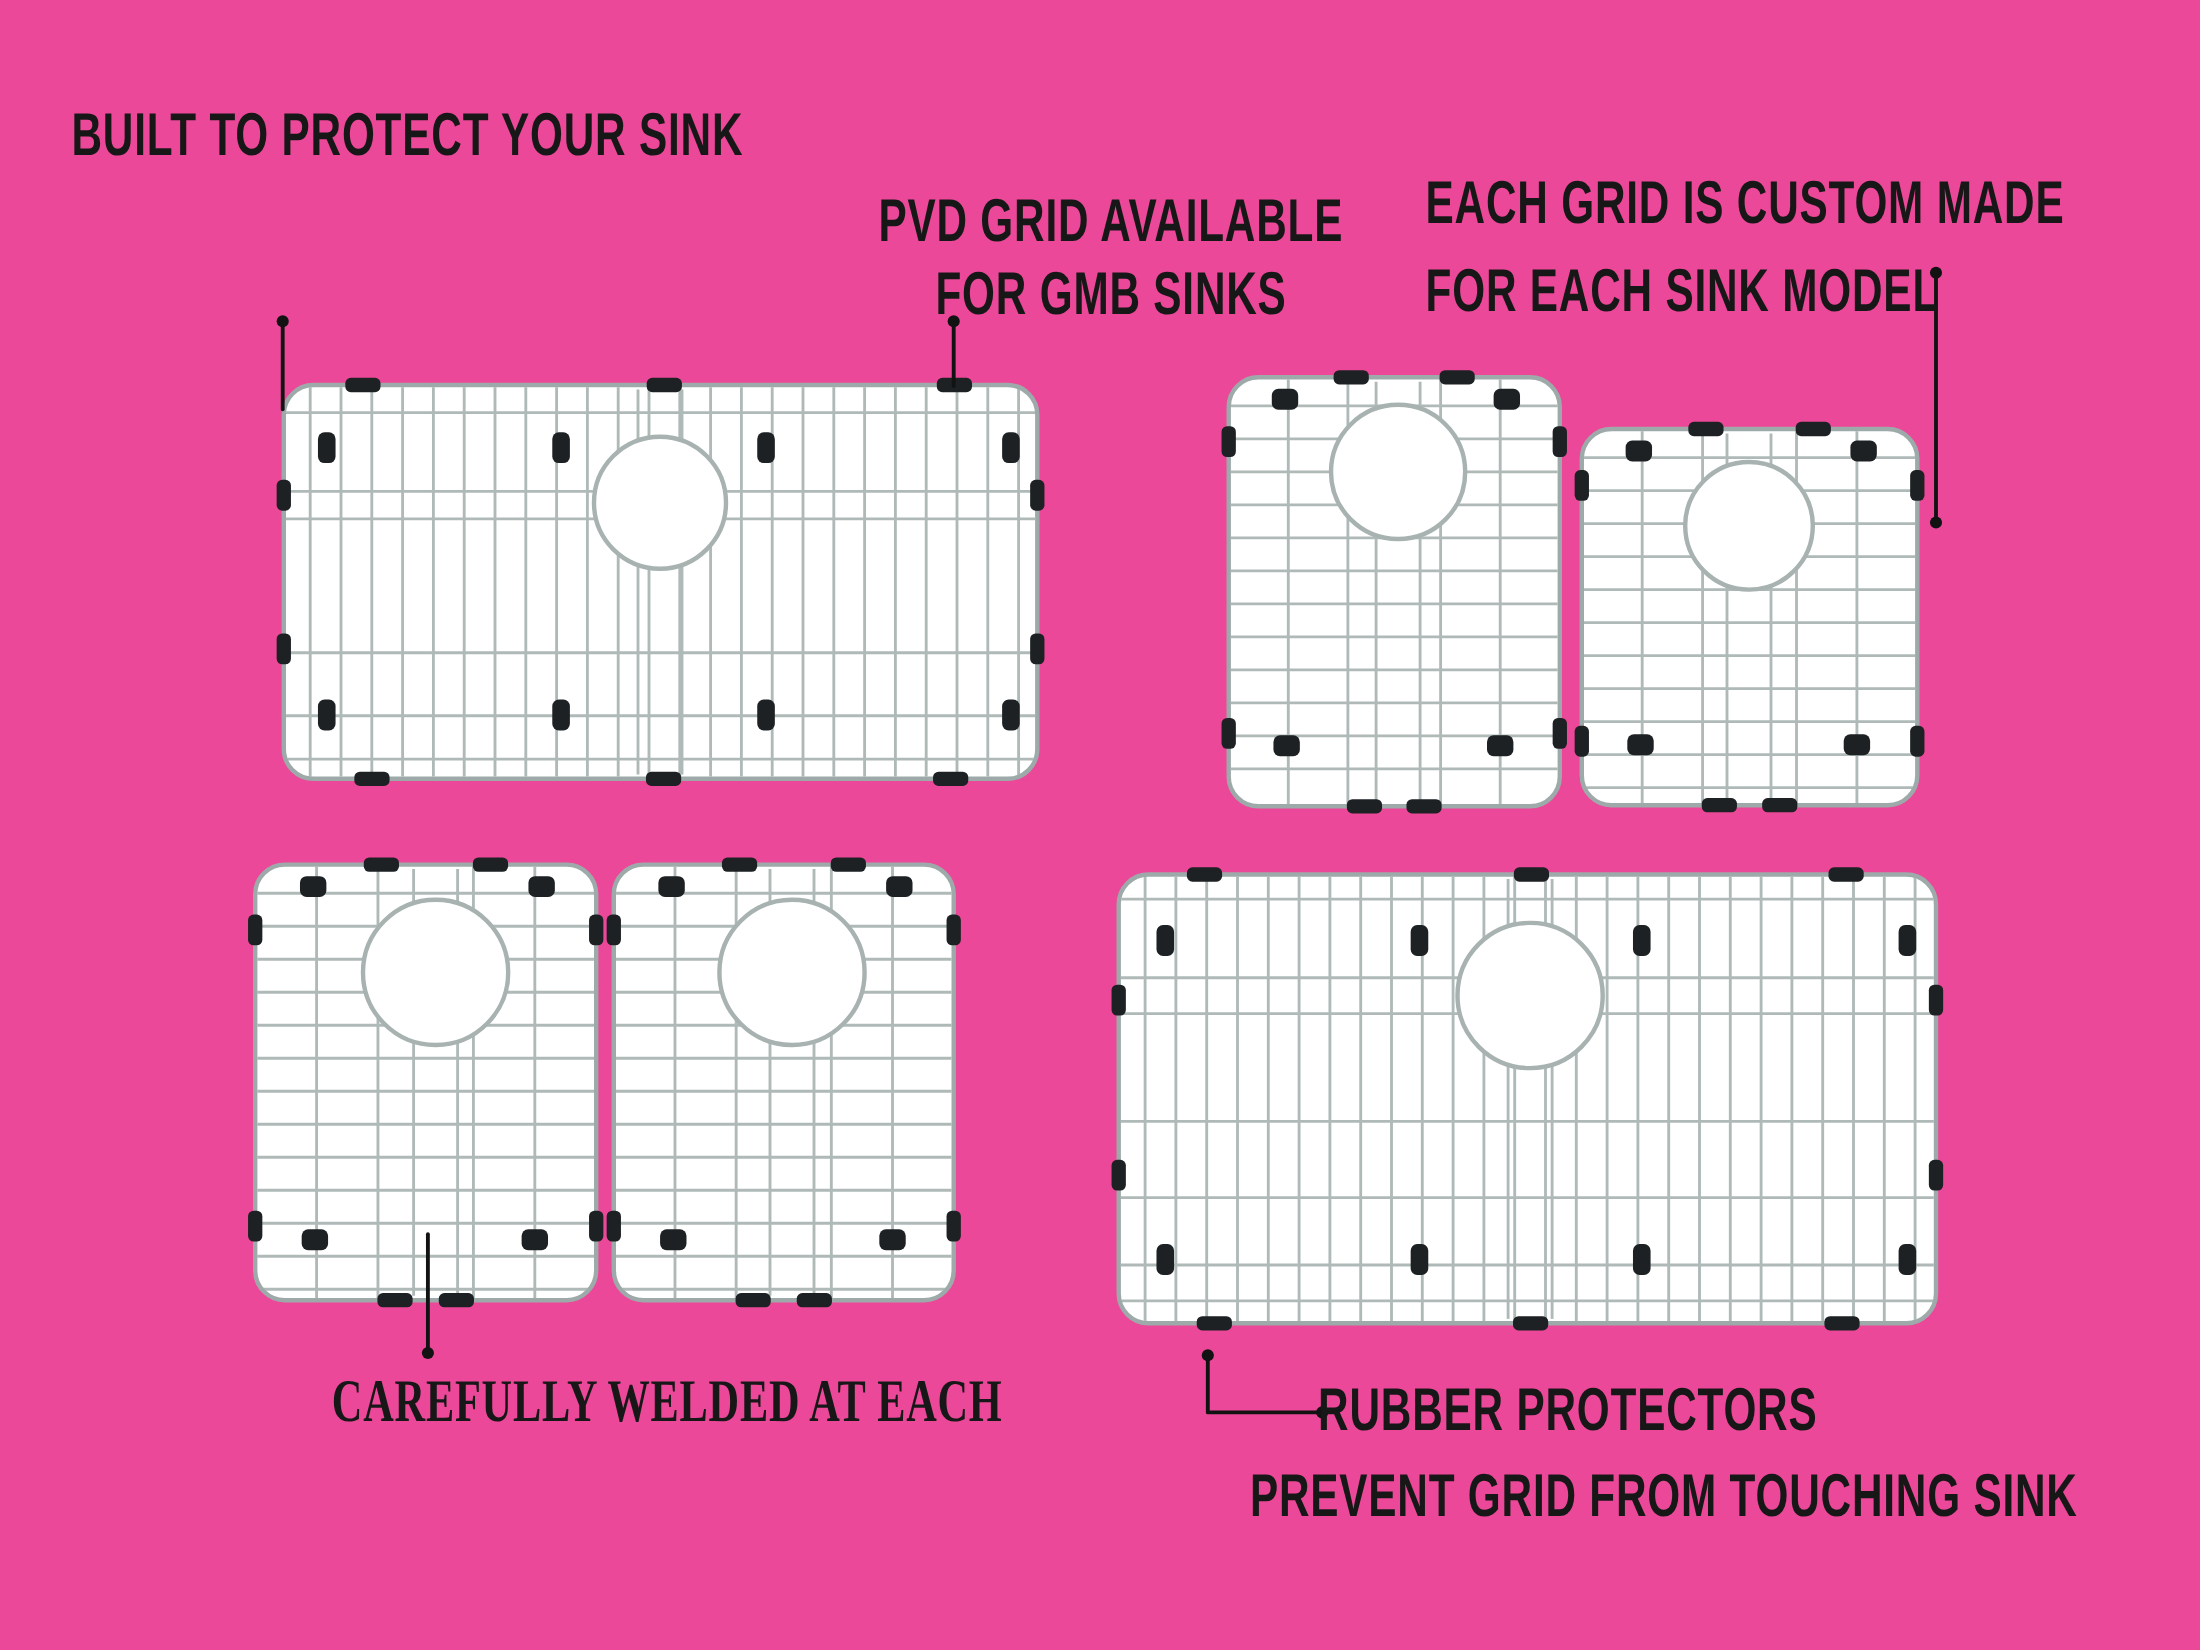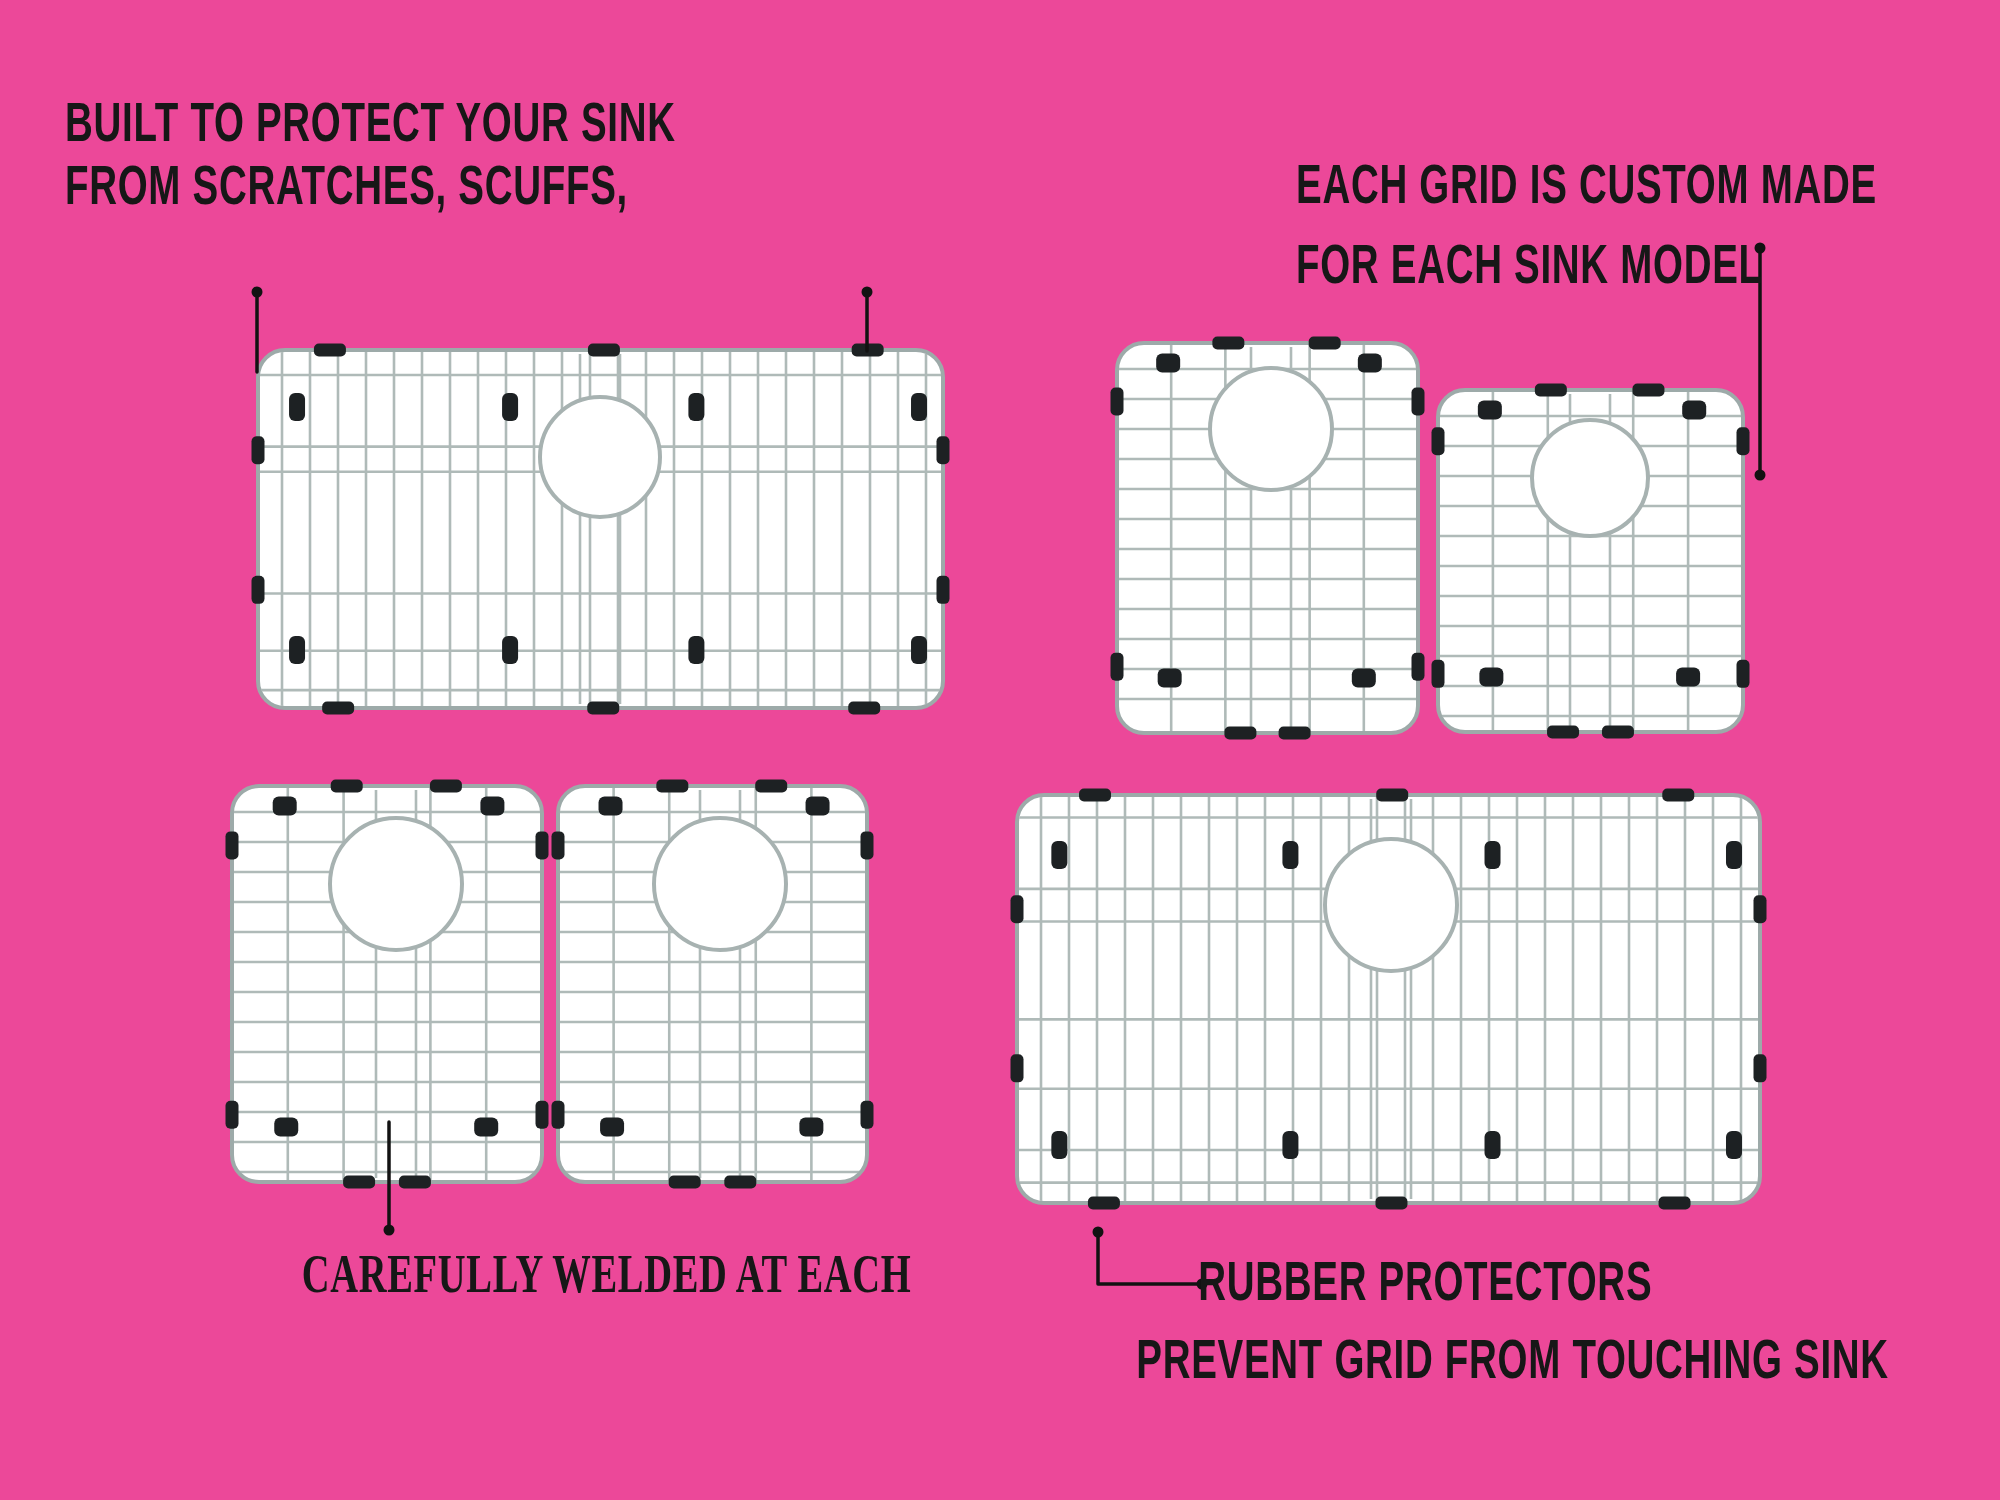--- a/index.html
+++ b/index.html
@@ -383,23 +383,26 @@
       </g>
       <g>
         <polyline points="1098,1232 1098,1284 1202,1284" fill="none" stroke="#121212" stroke-width="3.5" stroke-linecap="round" stroke-linejoin="round"></polyline>
         <circle cx="1098" cy="1232" r="5.5" fill="#121212"></circle>
         <circle cx="1202" cy="1284" r="5.5" fill="#121212"></circle>
       </g>
     </svg>
 
   <div class="ann align-left ann-protect" style="color: rgb(23, 23, 23);">
     <div class="line"><span>BUILT TO PROTECT YOUR SINK</span></div>
-    <div class="line"><span>FROM SCRATCHES, SCUFFS,</span></div>
   </div>
 
+  <div class="ann align-center ann-pvd" style="color: rgb(23, 23, 23);">
+    <div class="line"><span>PVD GRID AVAILABLE</span></div>
+    <div class="line"><span>FOR GMB SINKS</span></div>
+  </div>
 
   <div class="ann align-left ann-custom" style="color: rgb(23, 23, 23);">
     <div class="line"><span>EACH GRID IS CUSTOM MADE</span></div>
     <div class="line"><span>FOR EACH SINK MODEL</span></div>
   </div>
 
   <div class="ann align-center ann-welded" style="color: rgb(23, 23, 23); font-family: Liberation Serif, serif;">
     <div class="line"><span>CAREFULLY WELDED AT EACH</span></div>
   </div>
 

